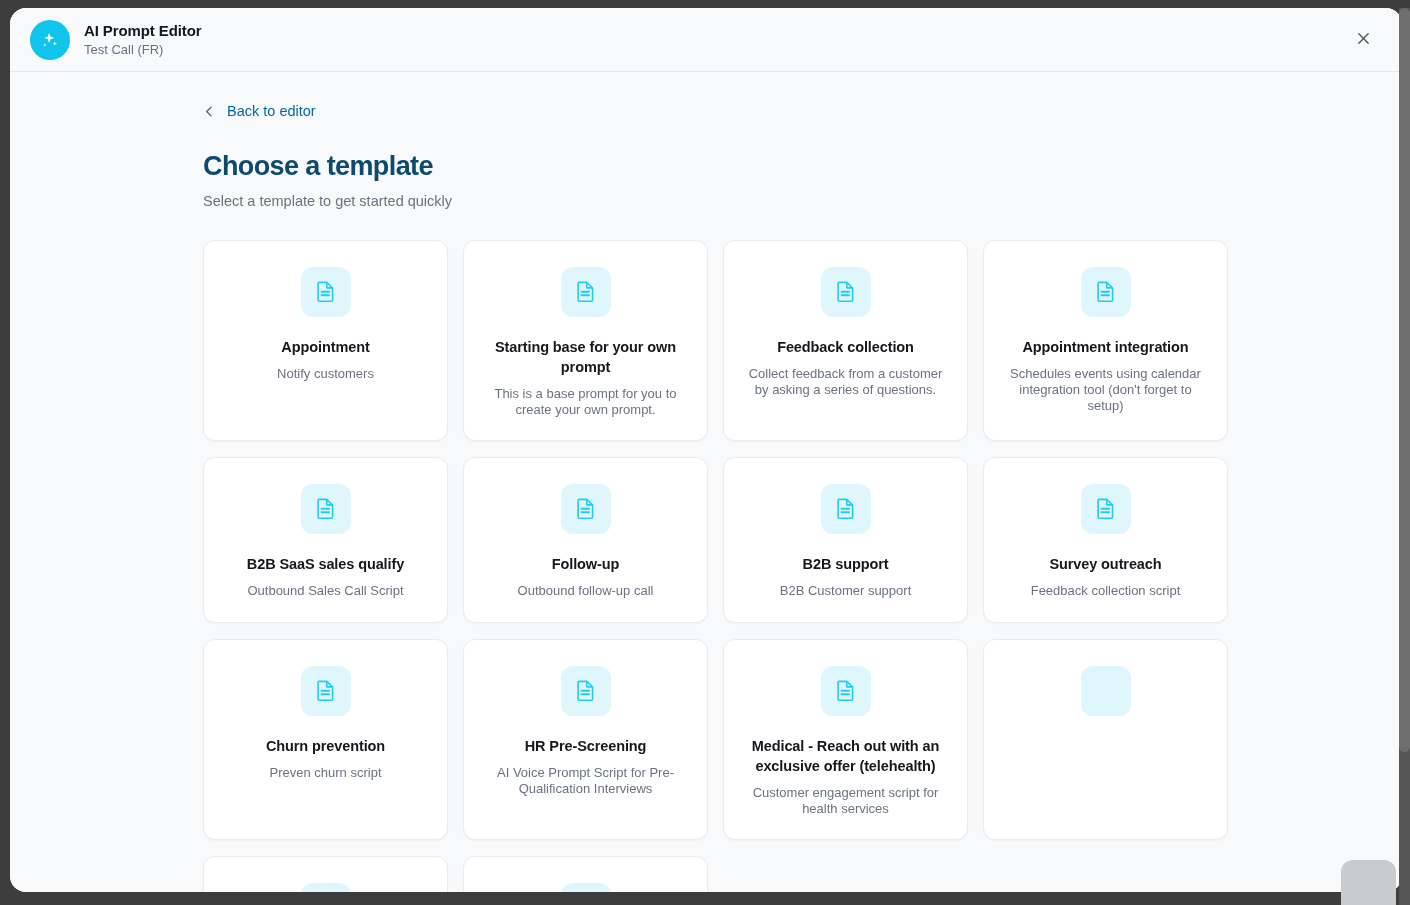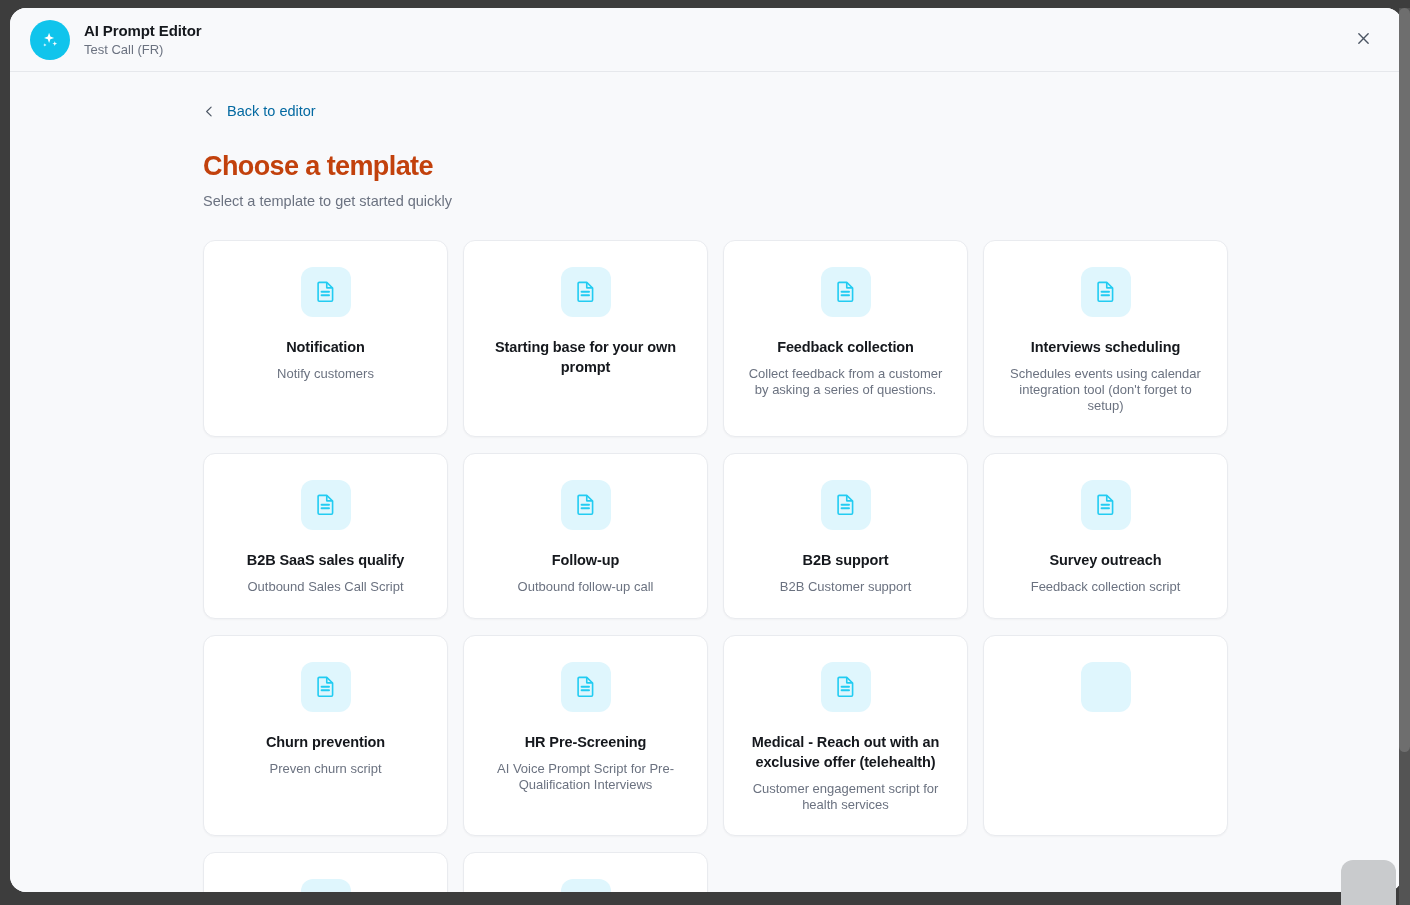--- a/index.html
+++ b/index.html
@@ -109,21 +109,21 @@
     font-size: 14.5px;
     line-height: 18px;
     font-family: "Liberation Sans", sans-serif;
   }
   .back-chevron { display: flex; align-items: center; color: #4b5563; }
 
   .page-title {
     margin-top: 28px;
     font-size: 27px;
     font-weight: 700;
-    color: #c2410c;
+    color: #0c4a6e;
     letter-spacing: -0.6px;
     line-height: 32px;
   }
   .page-sub {
     margin-top: 10px;
     font-size: 14.5px;
     color: #6b7280;
     line-height: 18px;
   }
 
@@ -261,53 +261,54 @@
 
         <div class="grid" id="template-grid">
             <div class="card r1">
               <div class="card-icon-wrap">
                 <svg width="25" height="25" viewBox="0 0 24 24" fill="none" aria-hidden="true">
                   <path d="M6 3.2 h7.2 L18.8 8.6 V20.2 a1.1 1.1 0 0 1 -1.1 1.1 H6 a1.1 1.1 0 0 1 -1.1 -1.1 V4.3 A1.1 1.1 0 0 1 6 3.2 Z" stroke="#22ccf2" stroke-width="1.55" stroke-linejoin="round"></path>
                   <path d="M13.2 3.3 V8.5 h5.4" stroke="#22ccf2" stroke-width="1.55" stroke-linejoin="round"></path>
                   <path d="M8.2 12.2 h7.2 M8.2 15.6 h7.2" stroke="#22ccf2" stroke-width="1.8" stroke-linecap="round"></path>
                 </svg>
               </div>
-              <div class="card-title">Notification</div>
+              <div class="card-title">Appointment</div>
               <div class="card-desc">Notify customers</div>
             </div>
             <div class="card r1">
               <div class="card-icon-wrap">
                 <svg width="25" height="25" viewBox="0 0 24 24" fill="none" aria-hidden="true">
                   <path d="M6 3.2 h7.2 L18.8 8.6 V20.2 a1.1 1.1 0 0 1 -1.1 1.1 H6 a1.1 1.1 0 0 1 -1.1 -1.1 V4.3 A1.1 1.1 0 0 1 6 3.2 Z" stroke="#22ccf2" stroke-width="1.55" stroke-linejoin="round"></path>
                   <path d="M13.2 3.3 V8.5 h5.4" stroke="#22ccf2" stroke-width="1.55" stroke-linejoin="round"></path>
                   <path d="M8.2 12.2 h7.2 M8.2 15.6 h7.2" stroke="#22ccf2" stroke-width="1.8" stroke-linecap="round"></path>
                 </svg>
               </div>
               <div class="card-title">Starting base for your own prompt</div>
+              <div class="card-desc">This is a base prompt for you to create your own prompt.</div>
             </div>
             <div class="card r1">
               <div class="card-icon-wrap">
                 <svg width="25" height="25" viewBox="0 0 24 24" fill="none" aria-hidden="true">
                   <path d="M6 3.2 h7.2 L18.8 8.6 V20.2 a1.1 1.1 0 0 1 -1.1 1.1 H6 a1.1 1.1 0 0 1 -1.1 -1.1 V4.3 A1.1 1.1 0 0 1 6 3.2 Z" stroke="#22ccf2" stroke-width="1.55" stroke-linejoin="round"></path>
                   <path d="M13.2 3.3 V8.5 h5.4" stroke="#22ccf2" stroke-width="1.55" stroke-linejoin="round"></path>
                   <path d="M8.2 12.2 h7.2 M8.2 15.6 h7.2" stroke="#22ccf2" stroke-width="1.8" stroke-linecap="round"></path>
                 </svg>
               </div>
               <div class="card-title">Feedback collection</div>
               <div class="card-desc">Collect feedback from a customer by asking a series of questions.</div>
             </div>
             <div class="card r1">
               <div class="card-icon-wrap">
                 <svg width="25" height="25" viewBox="0 0 24 24" fill="none" aria-hidden="true">
                   <path d="M6 3.2 h7.2 L18.8 8.6 V20.2 a1.1 1.1 0 0 1 -1.1 1.1 H6 a1.1 1.1 0 0 1 -1.1 -1.1 V4.3 A1.1 1.1 0 0 1 6 3.2 Z" stroke="#22ccf2" stroke-width="1.55" stroke-linejoin="round"></path>
                   <path d="M13.2 3.3 V8.5 h5.4" stroke="#22ccf2" stroke-width="1.55" stroke-linejoin="round"></path>
                   <path d="M8.2 12.2 h7.2 M8.2 15.6 h7.2" stroke="#22ccf2" stroke-width="1.8" stroke-linecap="round"></path>
                 </svg>
               </div>
-              <div class="card-title">Interviews scheduling</div>
+              <div class="card-title">Appointment integration</div>
               <div class="card-desc">Schedules events using calendar integration tool (don't forget to setup)</div>
             </div>
             <div class="card r2">
               <div class="card-icon-wrap">
                 <svg width="25" height="25" viewBox="0 0 24 24" fill="none" aria-hidden="true">
                   <path d="M6 3.2 h7.2 L18.8 8.6 V20.2 a1.1 1.1 0 0 1 -1.1 1.1 H6 a1.1 1.1 0 0 1 -1.1 -1.1 V4.3 A1.1 1.1 0 0 1 6 3.2 Z" stroke="#22ccf2" stroke-width="1.55" stroke-linejoin="round"></path>
                   <path d="M13.2 3.3 V8.5 h5.4" stroke="#22ccf2" stroke-width="1.55" stroke-linejoin="round"></path>
                   <path d="M8.2 12.2 h7.2 M8.2 15.6 h7.2" stroke="#22ccf2" stroke-width="1.8" stroke-linecap="round"></path>
                 </svg>
               </div>

